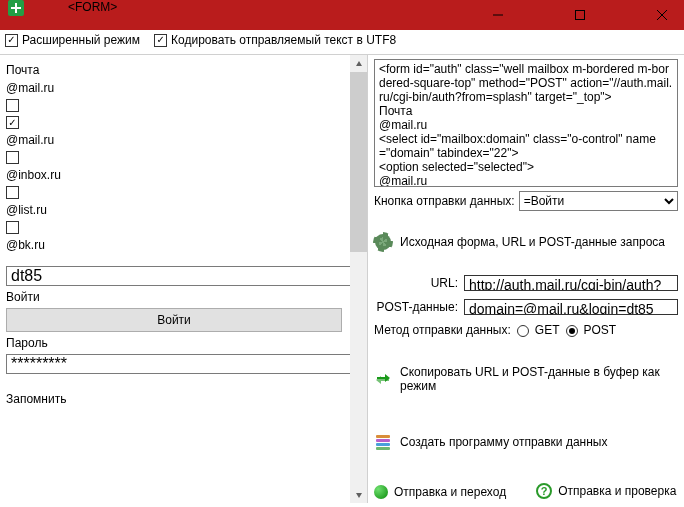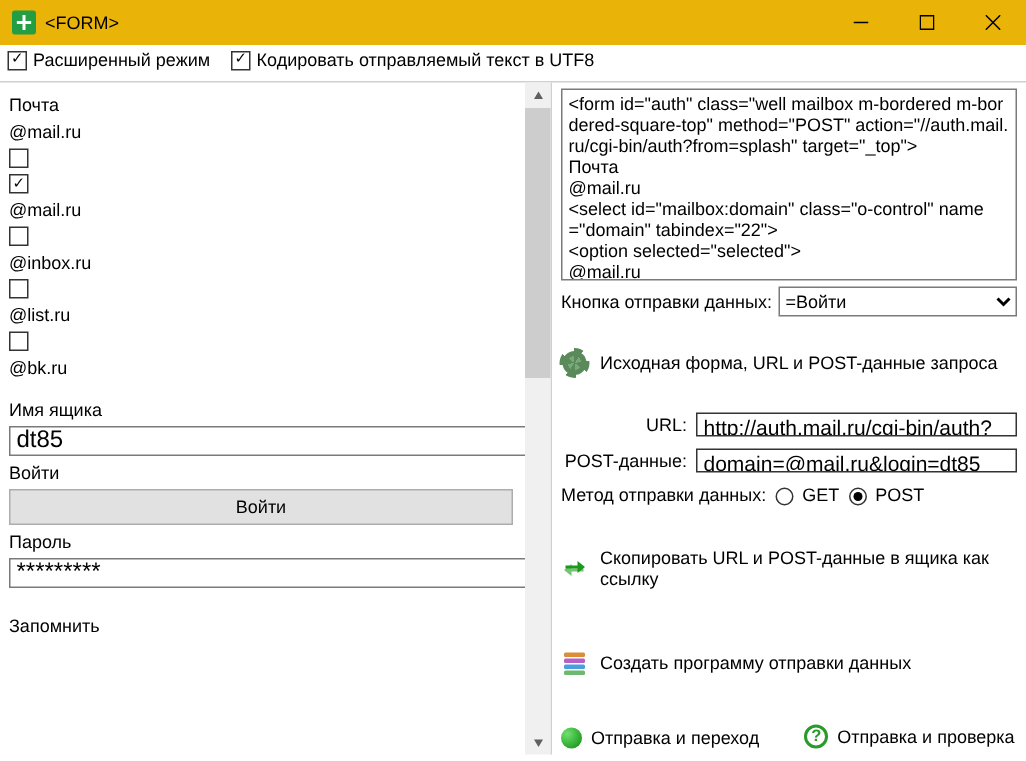--- a/index.html
+++ b/index.html
@@ -1,18 +1,18 @@
 <!DOCTYPE html>
 <html><head>
 <meta charset="utf-8">
 <style>
 * { box-sizing: border-box; margin: 0; padding: 0; font-family: "Segoe UI", Tahoma, sans-serif; font-size: 12px; }
 body { width: 684px; height: 507px; background: #fff; overflow: hidden; }
 
-.titlebar { height: 30px; display: flex; align-items: center; padding: 0 0 0 8px; background: #eab308; }
+.titlebar { height: 30px; display: flex; align-items: flex-start; padding: 0 0 0 8px; background: #b91c1c; gap: 38px; }
 .titlebar .icon { width: 16px; height: 16px; margin-right: 6px; background: #249e45; border-radius: 2px; position: relative; }
 .titlebar .icon:after { content:""; position:absolute; left:3px; top:3px; width:10px; height:10px; background:#fff; clip-path: polygon(0 40%, 40% 40%, 40% 0, 60% 0, 60% 40%, 100% 40%, 100% 60%, 60% 60%, 60% 100%, 40% 100%, 40% 60%, 0 60%); }
 .titlebar .title { flex: 1; font-size: 12px; }
 .winbtn { width: 44px; height: 30px; display: flex; align-items: center; justify-content: center; }
 .winbtn svg { width: 10px; height: 10px; }
 
 .topchecks { height: 24px; display: flex; align-items: center; gap: 14px; padding: 0 5px 4px; }
 .chk { display: flex; align-items: center; gap: 4px; }
 .chkbox { width: 13px; height: 13px; border: 1px solid #333; display: flex; align-items: center; justify-content: center; }
 .chkbox.checked:after { content:"✓"; font-size: 10px; line-height: 1; color:#000; }
@@ -112,21 +112,20 @@
       <div class="row">@inbox.ru</div>
       <div class="row">
           <span class="chkbox"></span>
         </div>
       <div class="row">@list.ru</div>
       <div class="row">
           <span class="chkbox"></span>
         </div>
       <div class="row">@bk.ru</div>
       <div class="row" style="height:6px"></div>
-      <div class="row">Имя ящика</div>
       <div class="row"><input class="tf" value="dt85" style=""></div>
       <div class="row">Войти</div>
       <div class="row">
           <div class="btn">Войти</div>
         </div>
       <div class="row">Пароль</div>
       <div class="row"><input class="tf" value="*********" style=""></div>
       <div class="row" style="height:10px"></div>
       <div class="row">Запомнить</div>
     </div>
@@ -187,21 +186,21 @@
       <span>POST</span>
     </div>
 
     <div class="actionrow">
       <span class="ic greenarrow">
           <svg viewBox="0 0 16 16">
             <path d="M2 6 L10 6 L10 3 L15 7 L10 11 L10 8 L2 8 Z" fill="#1a9a1a"></path>
             <path d="M14 10 L6 10 L6 13 L1 9 L6 5 L6 8 L14 8 Z" fill="#1a9a1a" opacity="0.6"></path>
           </svg>
         </span>
-      <span>Скопировать URL и POST-данные в ящика как ссылку</span>
+      <span>Скопировать URL и POST-данные в буфер как режим</span>
     </div>
 
     <div class="actionrow">
       <span class="ic">
           <span class="stack">
             <span class="bar b1"></span>
             <span class="bar b2"></span>
             <span class="bar b3"></span>
             <span class="bar b4"></span>
           </span>

